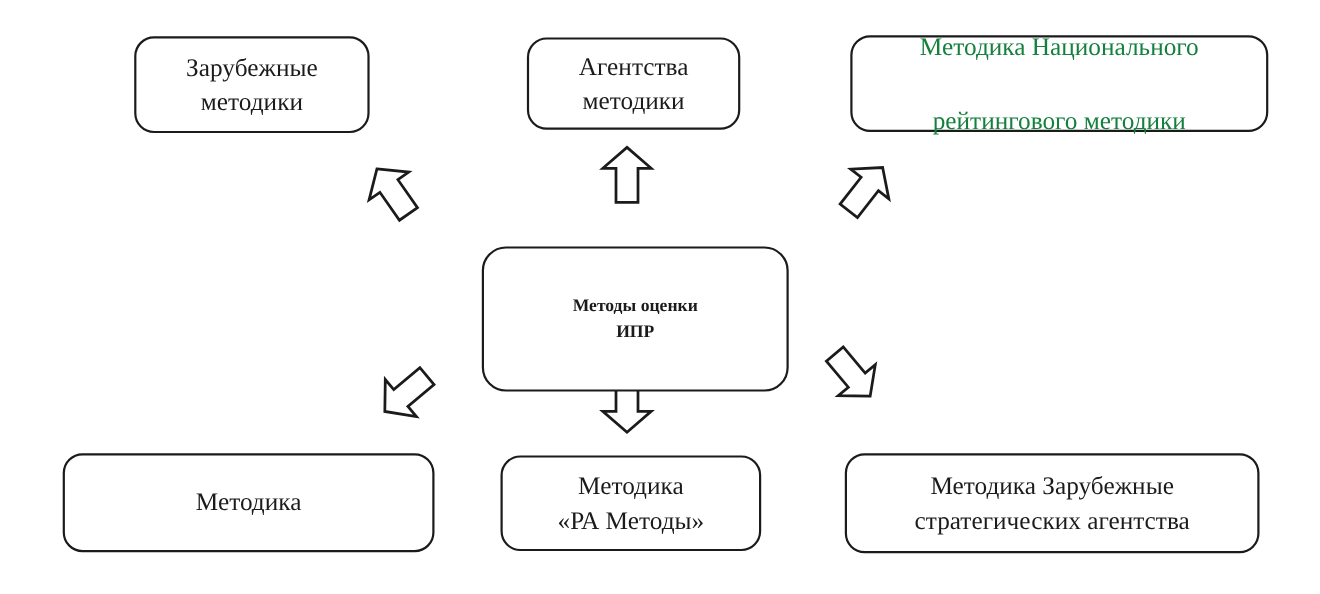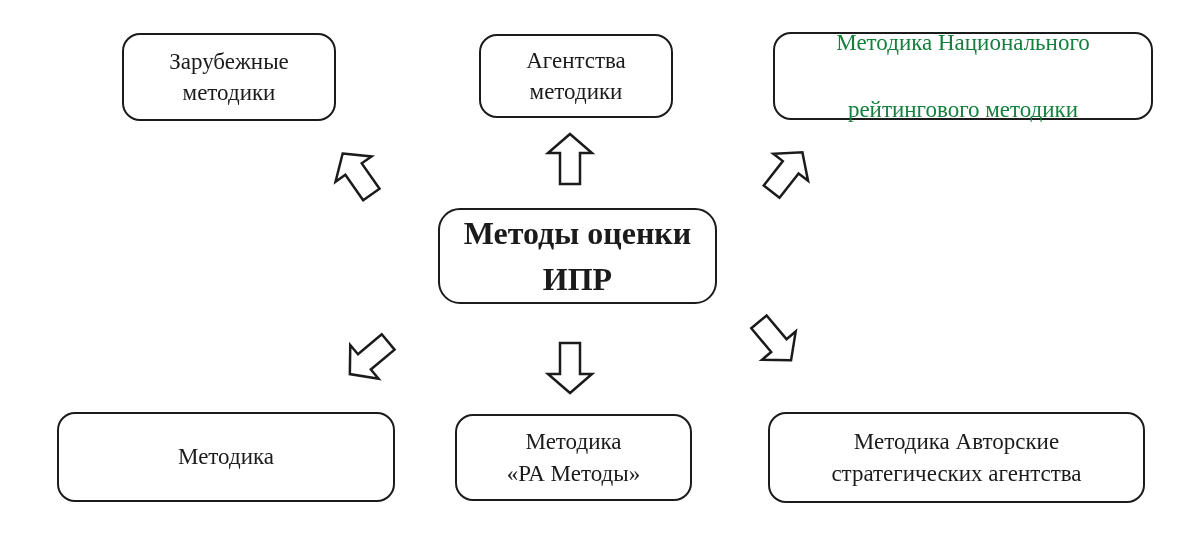--- a/index.html
+++ b/index.html
@@ -30,25 +30,25 @@
     line-height: 1.35;
     color: #1b1b1b;
   }
   .node-tl { left: 122px; top: 33px;  width: 214px; height: 88px; }
   .node-tc { left: 479px; top: 34px;  width: 194px; height: 84px; }
   .node-tr { left: 773px; top: 32px;  width: 380px; height: 88px; }
   .node-bl { left: 57px;  top: 412px; width: 338px; height: 90px; }
   .node-bc { left: 455px; top: 414px; width: 237px; height: 87px; }
   .node-br { left: 768px; top: 412px; width: 377px; height: 91px; }
   .node-center {
-    left: 438px; top: 208px; width: 279px; height: 96px;
+    left: 438px; top: 224px; width: 279px; height: 132px;
     border-width: 2.5px;
     border-radius: 22px;
     font-weight: bold;
-    font-size: 32px;
+    font-size: 16px;
     line-height: 1.45;
   }
   .arrow-layer {
     position: absolute;
     left: 0; top: 0;
     width: 1200px;
     height: 540px;
     pointer-events: none;
   }
 </style>
@@ -89,17 +89,17 @@
   <div class="node node-bl" style="border-color: rgb(27, 27, 27); color: rgb(27, 27, 27); background: rgb(255, 255, 255);">
     <span>Методика</span>
   </div>
 
   <div class="node node-bc" style="border-color: rgb(27, 27, 27); color: rgb(27, 27, 27); background: rgb(255, 255, 255);">
     <span>Методика</span>
     <span>«РА Методы»</span>
   </div>
 
   <div class="node node-br" style="border-color: rgb(27, 27, 27); color: rgb(27, 27, 27); background: rgb(255, 255, 255);">
-    <span>Методика Авторские</span>
+    <span>Методика Зарубежные</span>
     <span>стратегических агентства</span>
   </div>
 
 </div>
 
 </body></html>

